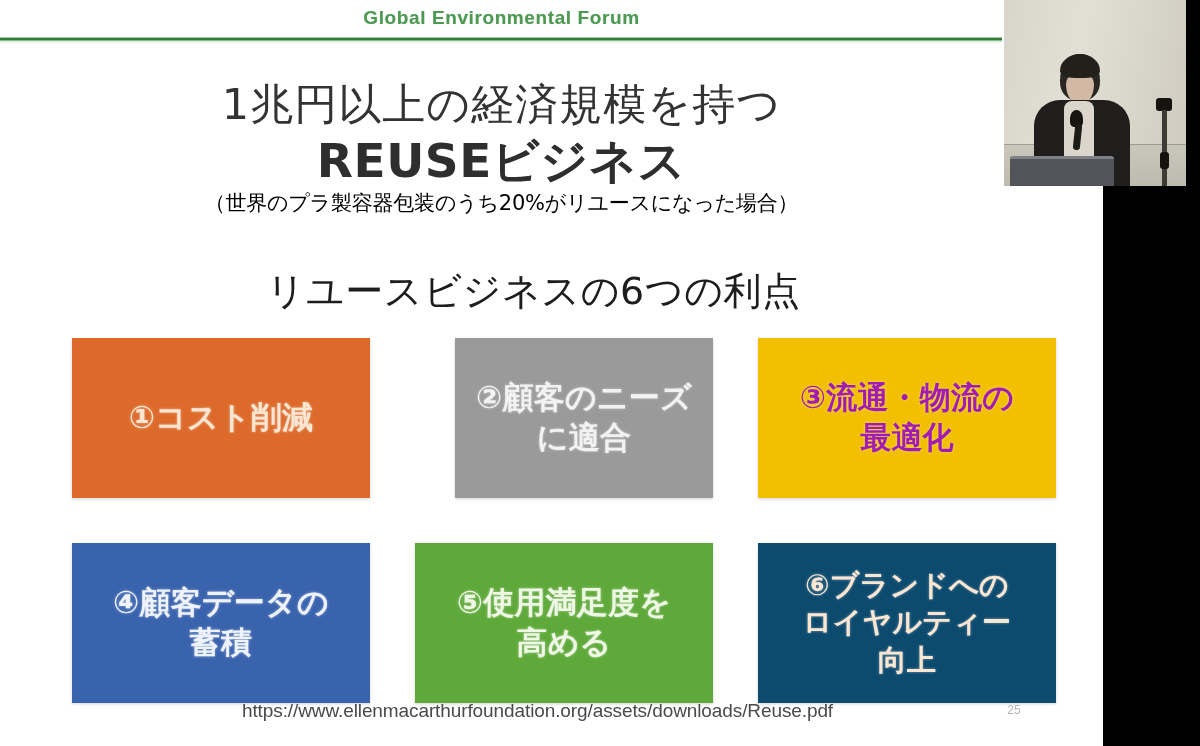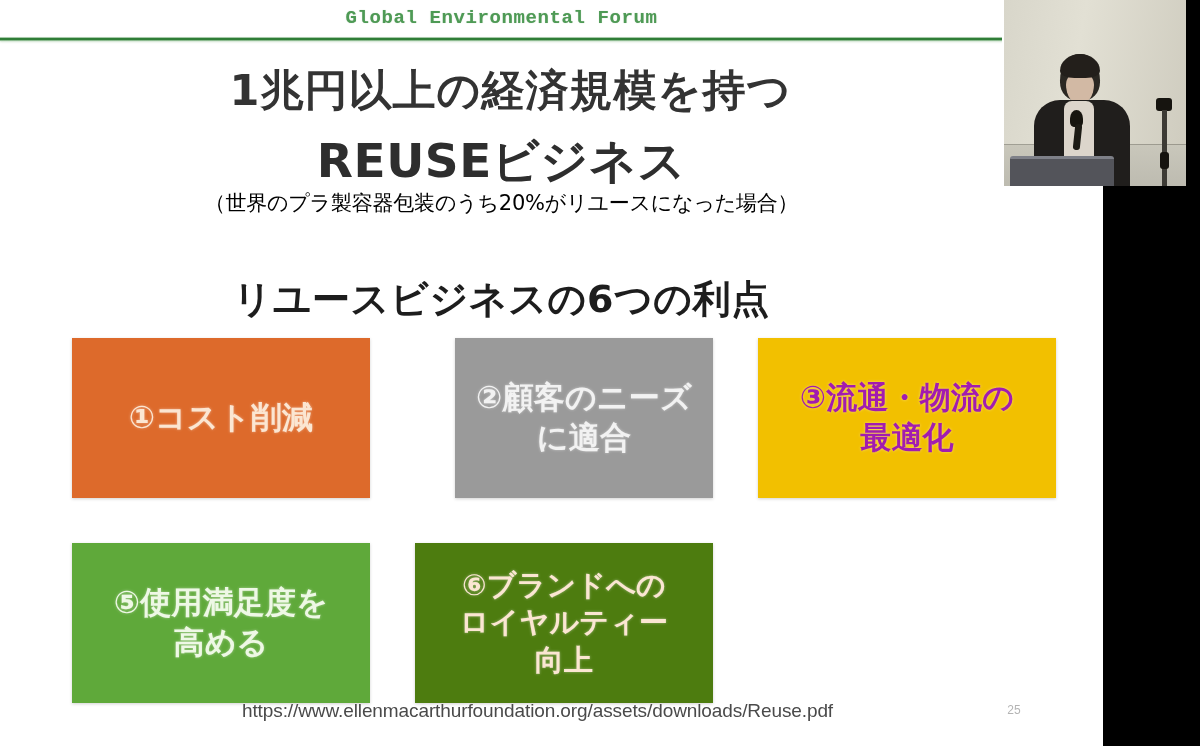--- a/index.html
+++ b/index.html
@@ -44,21 +44,21 @@
   #forum-title {
     position: absolute;
     left: 0;
     top: 7px;
     width: 1003px;
     text-align: center;
     font-size: 19px;
     font-weight: 700;
     letter-spacing: 0.6px;
     color: #4e9a55;
-    font-family: Liberation Mono, monospace;
+    font-family: Liberation Sans, sans-serif;
     text-shadow: 0 0 1px rgba(120,170,120,0.55);
   }
   #header-rule {
     position: absolute;
     left: 0;
     top: 37px;
     width: 1003px;
     height: 4px;
     background: linear-gradient(to bottom,
         #e9f4e9 0%,
@@ -70,51 +70,51 @@
 
   
   .title-block {
     position: absolute;
     left: 0;
     width: 1003px;
     text-align: center;
     color: #2b2b2b;
   }
   #title-line1 {
-    top: 62px;
+    top: 76px;
     font-size: 43px;
-    font-weight: 700;
+    font-weight: 400;
     letter-spacing: 1px;
     color: #333333;
     font-family: "DejaVu Sans", "Liberation Sans", sans-serif;
-    padding-left: 9px;
   }
   #title-line2 {
     top: 130px;
     font-size: 47px;
     font-weight: 700;
     letter-spacing: 0.5px;
     color: #2e2e2e;
     font-family: "DejaVu Sans", "Liberation Sans", sans-serif;
   }
   #title-note {
     top: 189px;
     font-size: 21px;
     font-weight: 500;
     letter-spacing: -0.2px;
     color: #000000;
     font-family: "DejaVu Sans", "Liberation Sans", sans-serif;
   }
   #section-heading {
-    top: 274px;
+    top: 266px;
     font-size: 38px;
-    font-weight: 700;
+    font-weight: 400;
     letter-spacing: 0.5px;
     color: #1d1d1d;
     font-family: "DejaVu Sans", "Liberation Sans", sans-serif;
+    margin-left: 32px;
   }
 
   
   #benefit-grid {
     position: absolute;
     left: 72px;
     top: 338px;
     width: 956px;
     height: 348px;
     display: grid;
@@ -303,25 +303,29 @@
         <span class="benefit-label" style="color: rgb(251, 230, 210);">①コスト削減</span>
       </div>
       <div class="benefit-card" style="background: rgb(154, 154, 154); margin-left: 40px;">
         <span class="benefit-label" style="color: rgb(242, 242, 242);">②顧客のニーズ
 に適合</span>
       </div>
       <div class="benefit-card" style="background: rgb(242, 192, 0);">
         <span class="benefit-label" style="color: #a21caf;">③流通・物流の
 最適化</span>
       </div>
+      <div class="benefit-card" style="background: rgb(58, 99, 174);">
+        <span class="benefit-label" style="color: rgb(238, 242, 251);">④顧客データの
+蓄積</span>
+      </div>
       <div class="benefit-card" style="background: rgb(95, 169, 58);">
         <span class="benefit-label" style="color: rgb(238, 248, 229);">⑤使用満足度を
 高める</span>
       </div>
-      <div class="benefit-card small" style="background: #4d7c0f;">
+      <div class="benefit-card small" style="background: #0c4a6e;">
         <span class="benefit-label" style="color: rgb(251, 230, 210);">⑥ブランドへの
 ロイヤルティー
 向上</span>
       </div>
     </div>
 
     <div id="source-url">https://www.ellenmacarthurfoundation.org/assets/downloads/Reuse.pdf</div>
 
     <div id="page-number">25</div>
   </div>

